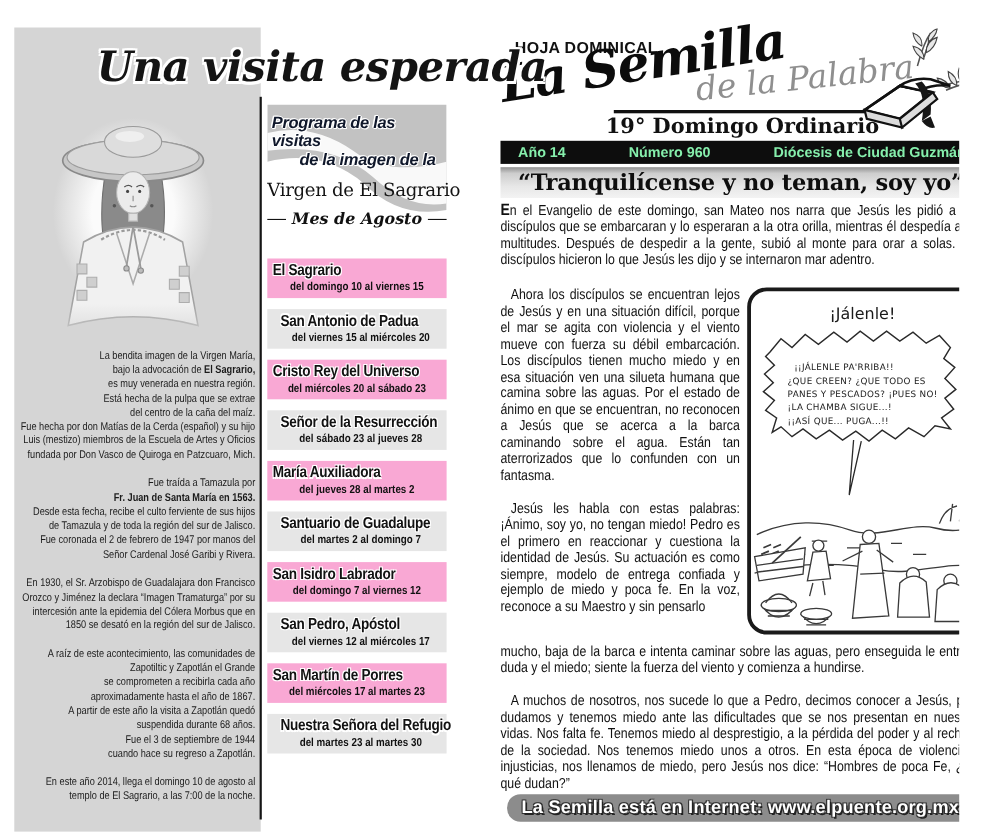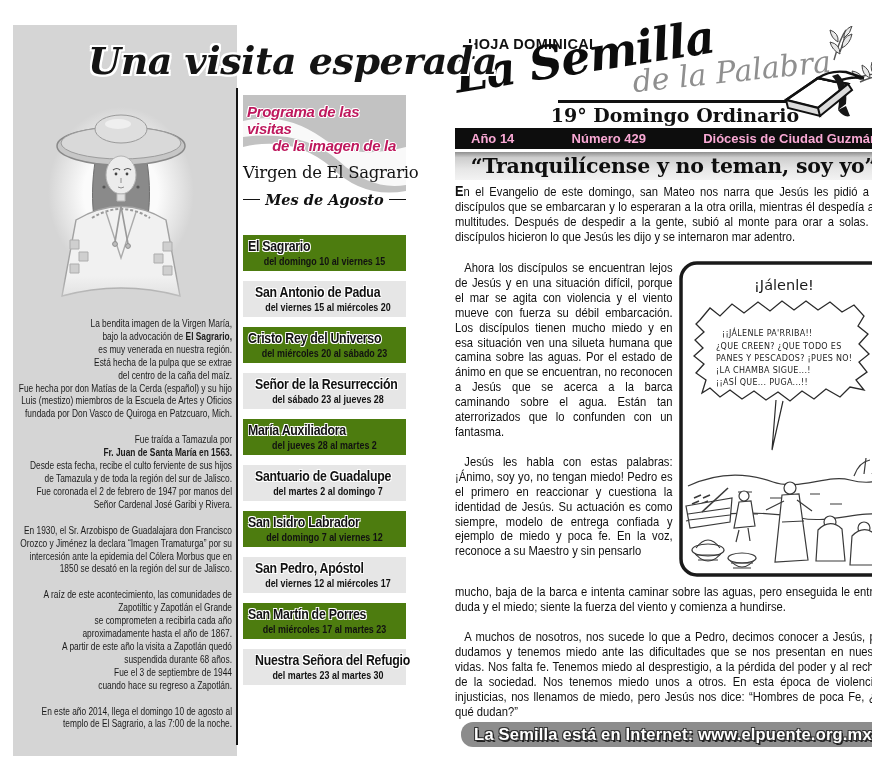--- a/index.html
+++ b/index.html
@@ -19,49 +19,49 @@
     transform:scaleX(0.82);transform-origin:top right;
     text-align:right;font-size:10.2px;line-height:12.9px;color:#1b1b1b;}
   .lp-text .para{margin-bottom:13px;}
   .b{font-weight:700;}
 
   
   .sched{position:absolute;left:243px;top:95px;width:163px;}
   .sched-head{position:relative;height:140px;}
   .sched-head svg{position:absolute;left:0;top:0;}
   .sh-lines{position:relative;padding:8px 4px 0 4px;
-    font:italic 700 15px "Liberation Sans",sans-serif;letter-spacing:-0.3px;color:#be185d;
+    font:italic 700 15px "Liberation Sans",sans-serif;letter-spacing:-0.3px;color:#0f172a;
     text-shadow:-1px 0 0 #fff,1px 0 0 #fff,0 -1px 0 #fff,0 1px 0 #fff,1px 1px 0 #fff,-1px -1px 0 #fff;}
   .sh2{text-align:right;padding-right:6px;}
   .sched-title{position:relative;margin-top:9px;text-align:center;white-space:nowrap;
     font:400 16.5px "DejaVu Serif",serif;letter-spacing:-0.3px;color:#131313;}
   .month{display:flex;align-items:center;gap:5px;margin:9px 0 11px 0;
     font:italic 700 14.5px "DejaVu Serif",serif;white-space:nowrap;}
   .month::before,.month::after{content:"";flex:1;height:1.6px;background:#131313;}
   .row{padding:3px 5px 4px 5px;margin-bottom:10px;}
-  .row.dark{background:#4d7c0f;}
+  .row.dark{background:#f9a8d4;}
   .row.light{background:#e6e6e6;padding-left:12px;}
   .row-inner{transform:scaleX(0.85);transform-origin:top left;width:117.6%;}
   .nm{font:700 14.5px "Liberation Sans",sans-serif;letter-spacing:-0.3px;color:#121212;white-space:nowrap;
     text-shadow:1px 1px 0 #fff,-1px -1px 0 #fff,1px -1px 0 #fff,-1px 1px 0 #fff;}
   .dt{font:700 10.5px "Liberation Sans",sans-serif;margin-top:1px;text-align:center;white-space:nowrap;}
 
   
   .kicker{position:absolute;left:468px;top:36px;font:700 14.5px "Liberation Sans",sans-serif;letter-spacing:0.3px;}
   .title-main{position:absolute;left:455px;top:50px;white-space:nowrap;
     font:italic 700 46px "DejaVu Serif",serif;letter-spacing:-1px;color:#0c0c0c;
     transform:rotate(-9deg);transform-origin:left center;}
   .title-sub{position:absolute;left:632px;top:54px;white-space:nowrap;
     font:italic 400 30px "DejaVu Serif",serif;color:#8f8f8f;transform:rotate(-6deg);}
   .mast-line{position:absolute;left:558px;top:100px;width:234px;height:2.5px;background:#111;}
   .sunday{position:absolute;left:545px;top:104px;width:260px;text-align:center;
     font:700 19px "DejaVu Serif",serif;}
   .logo{position:absolute;left:772px;top:26px;width:118px;height:102px;}
   .infobar{position:absolute;left:455px;top:128px;width:437px;height:21px;background:#0d0d0d;
-    color:#f9a8d4;display:flex;align-items:center;justify-content:space-between;
+    color:#86efac;display:flex;align-items:center;justify-content:space-between;
     padding:0 14px 0 16px;box-sizing:border-box;font:700 13px "Liberation Sans",sans-serif;}
   .headline{position:absolute;left:455px;top:152px;width:437px;height:28px;
     background:linear-gradient(180deg,#8f8f8f 0,#cdcdcd 20%,#e7e7e7 62%,#f3f3f3 100%);
     display:flex;align-items:center;justify-content:center;
     font:700 20.5px "DejaVu Serif",serif;letter-spacing:-0.2px;color:#0e0e0e;}
   .bodytext{font-size:13.2px;line-height:14.9px;color:#101010;text-align:justify;}
   .cond{transform:scaleX(0.85);transform-origin:top left;}
   .p1{position:absolute;left:455px;top:184px;width:514px;}
   .dropcap{font-weight:700;font-size:15px;}
   .colp{position:absolute;left:455px;top:261px;width:256px;}
@@ -260,21 +260,21 @@
       <path d="M14,74 L46,52 L76,58" fill="none" stroke="#111" stroke-width="2.4"></path>
       <path d="M46,52 Q58,44 74,46 L92,52 Q78,50 64,56 Z" fill="#ffffff" stroke="#111" stroke-width="2.4"></path>
       <path d="M60,50 Q70,60 66,84 L74,78 Q76,58 66,48 Z" fill="#161616"></path>
       <path d="M14,74 L16,82 L48,90 L46,82 Z M46,82 L48,90 L80,64 L76,58 Z" fill="#dcdcdc" stroke="#111" stroke-width="2"></path>
       <path d="M66,84 q6,8 12,6 l-4,-10" fill="#161616"></path>
     </svg>
   </div>
 
   <div class="infobar">
     <span>Año  14</span>
-    <span>Número 429</span>
+    <span>Número 960</span>
     <span>Diócesis de Ciudad Guzmán</span>
   </div>
 
   <div class="headline">“Tranquilícense y no teman, soy yo”</div>
 
   <div class="p1 cond bodytext">
     <span class="dropcap">E</span><span>n el Evangelio de este domingo, san Mateo nos narra que Jesús les pidió a sus discípulos que se embarcaran y lo esperaran a la otra orilla, mientras él despedía a las multitudes. Después de despedir a la gente, subió al monte para orar a solas. Los discípulos hicieron lo que Jesús les dijo y se internaron mar adentro.</span>
   </div>
 
   <div class="colp cond bodytext">

